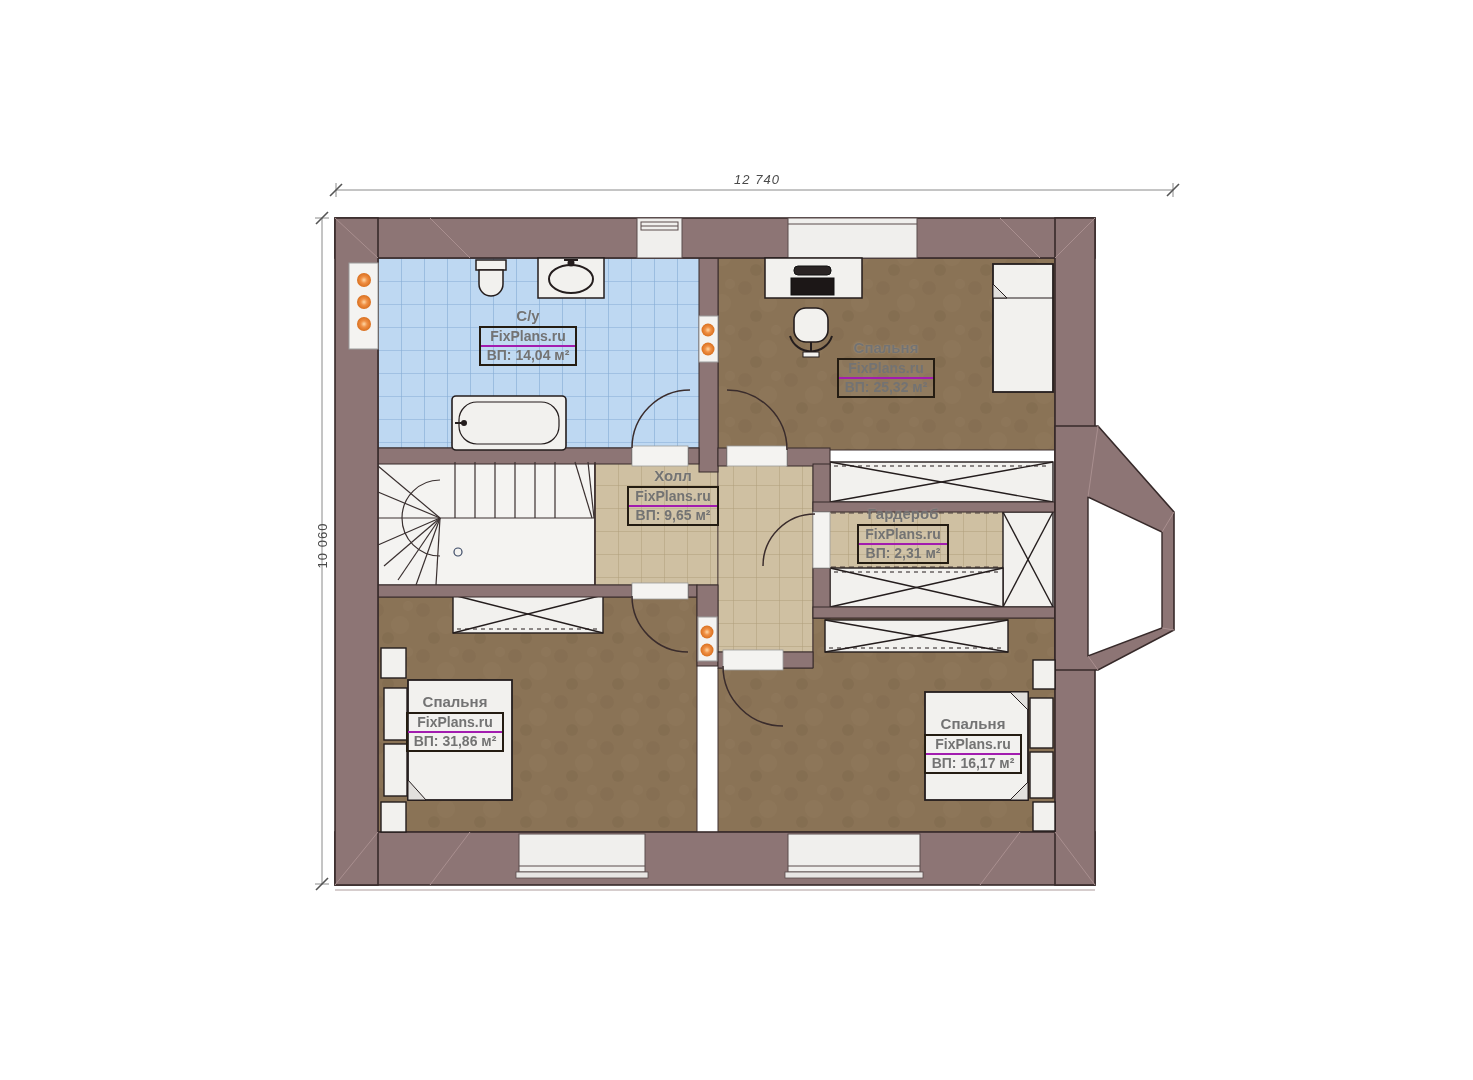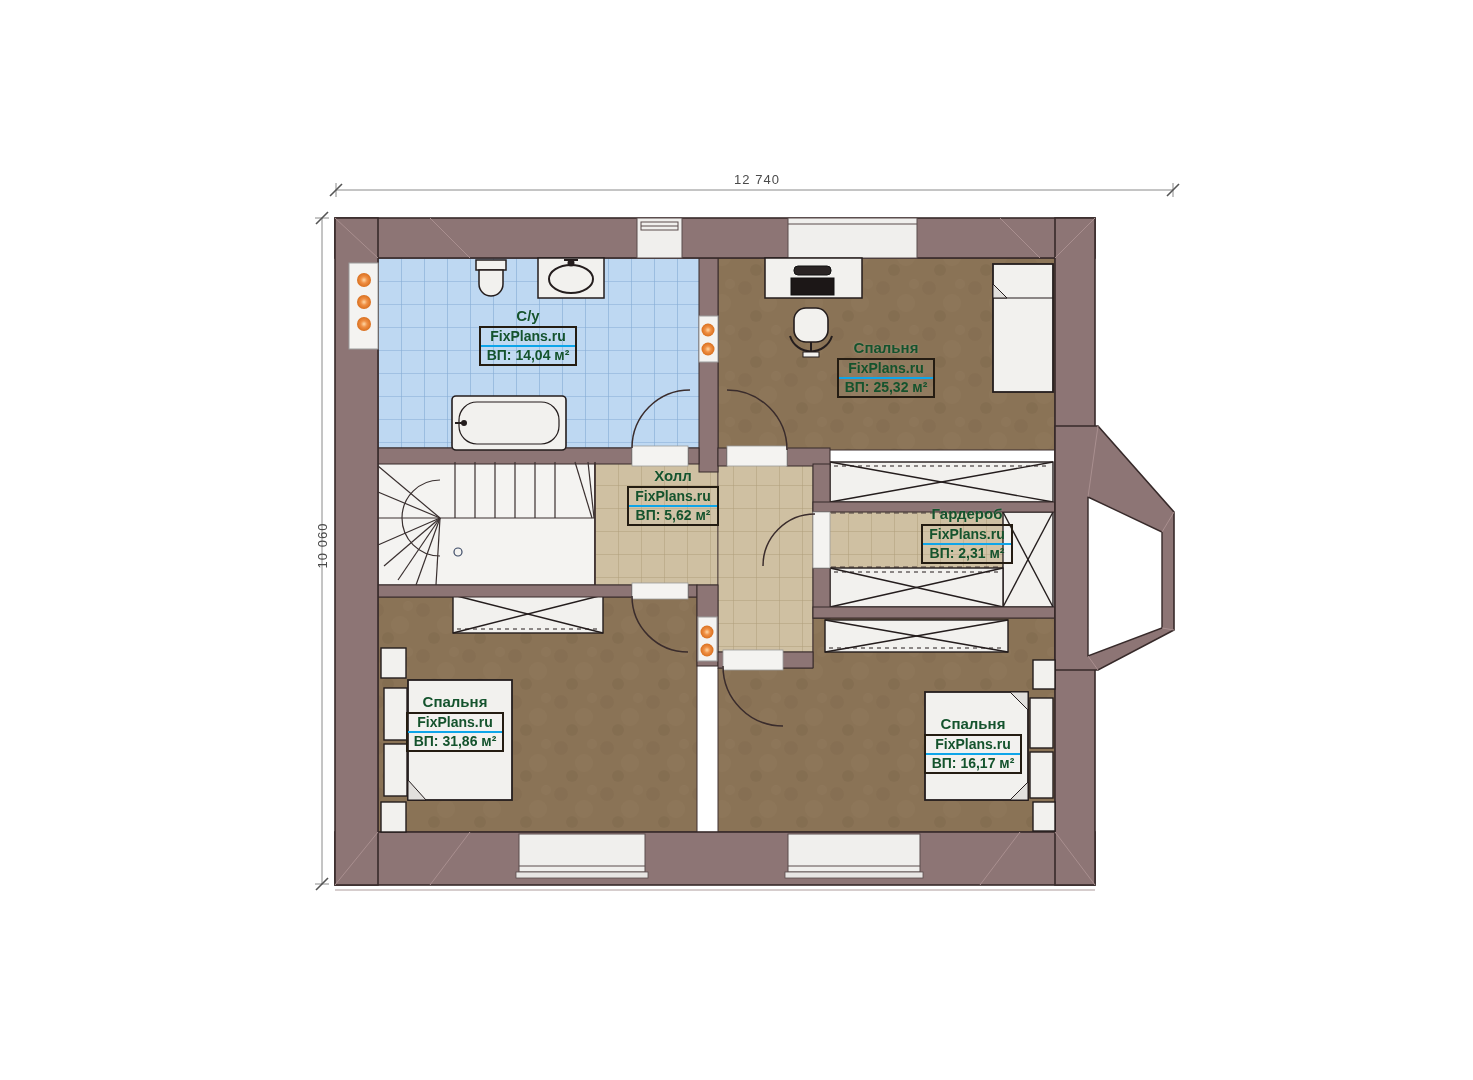--- a/index.html
+++ b/index.html
@@ -1,27 +1,27 @@
 <!DOCTYPE html>
 <html><head>
 <meta charset="utf-8">
 <style>
   html,body{margin:0;padding:0;background:#ffffff;}
   .page{position:relative;width:1473px;height:1080px;background:#ffffff;overflow:hidden;
         font-family:"Liberation Sans",sans-serif;}
   .plan-svg{position:absolute;left:0;top:0;}
-  .room-label{position:absolute;text-align:center;color:#14532d;z-index:5;}
+  .room-label{position:absolute;text-align:center;color:#737373;z-index:5;}
   .room-title{font-weight:bold;font-size:15px;line-height:16px;margin-bottom:2px;
               text-shadow:0 0 2px rgba(255,255,255,.25);}
   .label-box{display:inline-block;border:2px solid #241c12;font-size:14px;font-weight:bold;
              line-height:17px;background:rgba(255,255,255,0.06);}
-  .label-row1{border-bottom:2px solid #0ea5e9;padding:0 6px;}
+  .label-row1{border-bottom:2px solid #a21caf;padding:0 6px;}
   .label-row2{padding:0 6px;}
   .dim-label{position:absolute;font-size:13px;color:#4a4a4a;letter-spacing:1px;z-index:4;}
-  .dim-top{left:712px;top:172px;width:90px;text-align:center;}
+  .dim-top{left:712px;top:172px;width:90px;text-align:center;font-style:italic;}
   .dim-left{left:277px;top:538px;width:90px;text-align:center;
             transform:rotate(-90deg);transform-origin:center;}
 </style>
 </head>
 <body>
 
 <div class="page">
 
 <svg class="plan-svg" width="1473" height="1080" viewBox="0 0 1473 1080">
   <defs>
@@ -324,25 +324,25 @@
   <div class="label-box">
     <div class="label-row1">FixPlans.ru</div>
     <div class="label-row2">ВП: 25,32 м²</div>
   </div>
 </div>
 
 <div class="room-label" style="left:592px;top:468px;width:108px;padding-left:27px;">
   <div class="room-title">Холл</div>
   <div class="label-box">
     <div class="label-row1">FixPlans.ru</div>
-    <div class="label-row2">ВП: 5,62 м²</div>
-  </div>
-</div>
-
-<div class="room-label" style="left:912px;top:506px;width:110px;">
+    <div class="label-row2">ВП: 9,65 м²</div>
+  </div>
+</div>
+
+<div class="room-label" style="left:848px;top:506px;width:110px;">
   <div class="room-title">Гардероб</div>
   <div class="label-box">
     <div class="label-row1">FixPlans.ru</div>
     <div class="label-row2">ВП: 2,31 м²</div>
   </div>
 </div>
 
 <div class="room-label" style="left:396px;top:694px;width:118px;">
   <div class="room-title">Спальня</div>
   <div class="label-box">

